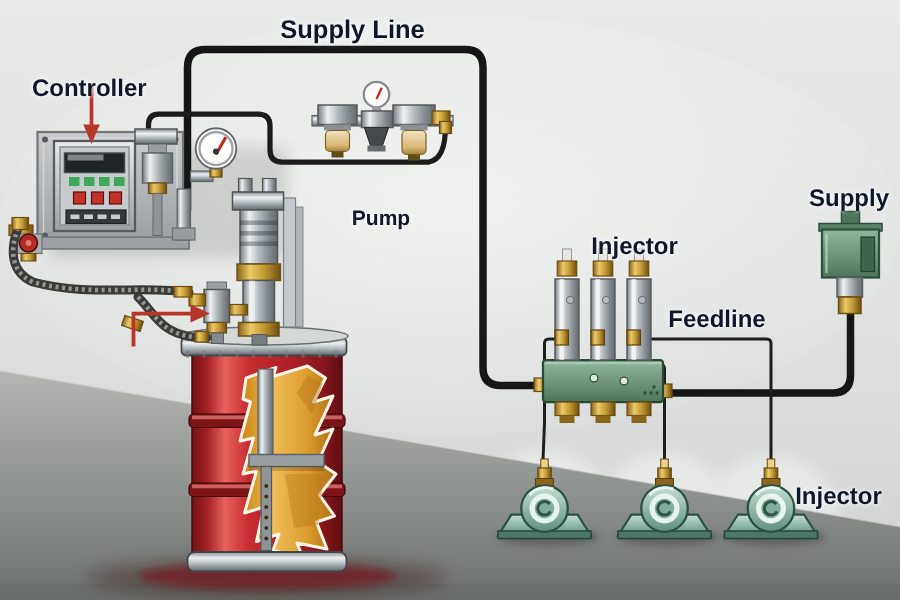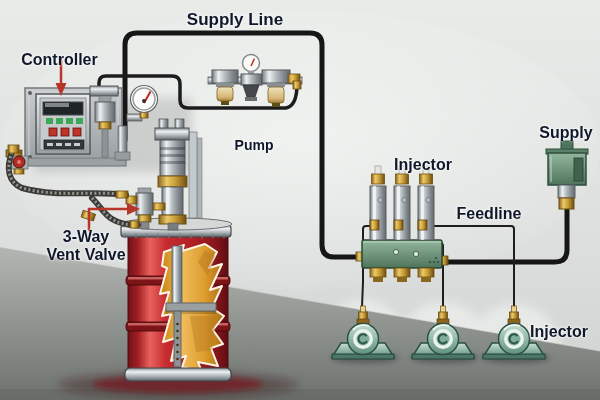--- a/index.html
+++ b/index.html
@@ -400,19 +400,15 @@
 </svg>
 
 <div class="lbl" style="left:170px;top:10px;width:130px;font-size:17px;">Supply Line</div>
 <div class="lbl" style="left:12px;top:36px;width:95px;margin-top:15px;">Controller</div>
 <div class="lbl" style="left:190px;top:138px;width:64px;font-size:14px;margin-left:32px;">Pump</div>
 <div class="lbl" style="left:528px;top:106px;width:76px;">
   <br>
   <span>Supply</span>
 </div>
 <div class="lbl" style="left:385px;top:156px;width:76px;">Injector</div>
-<div class="lbl" style="left:441px;top:205px;width:74px;margin-left:11px;">Feedline</div>
-<div class="lbl" style="left:36px;top:228px;width:100px;">
-  <span>3-Way</span><br>
-  <span>Vent Valve</span>
-</div>
+<div class="lbl" style="left:441px;top:205px;width:74px;">Feedline</div>
 <div class="lbl" style="left:522px;top:323px;width:74px;">Injector</div>
 </div>
 
 </body></html>

